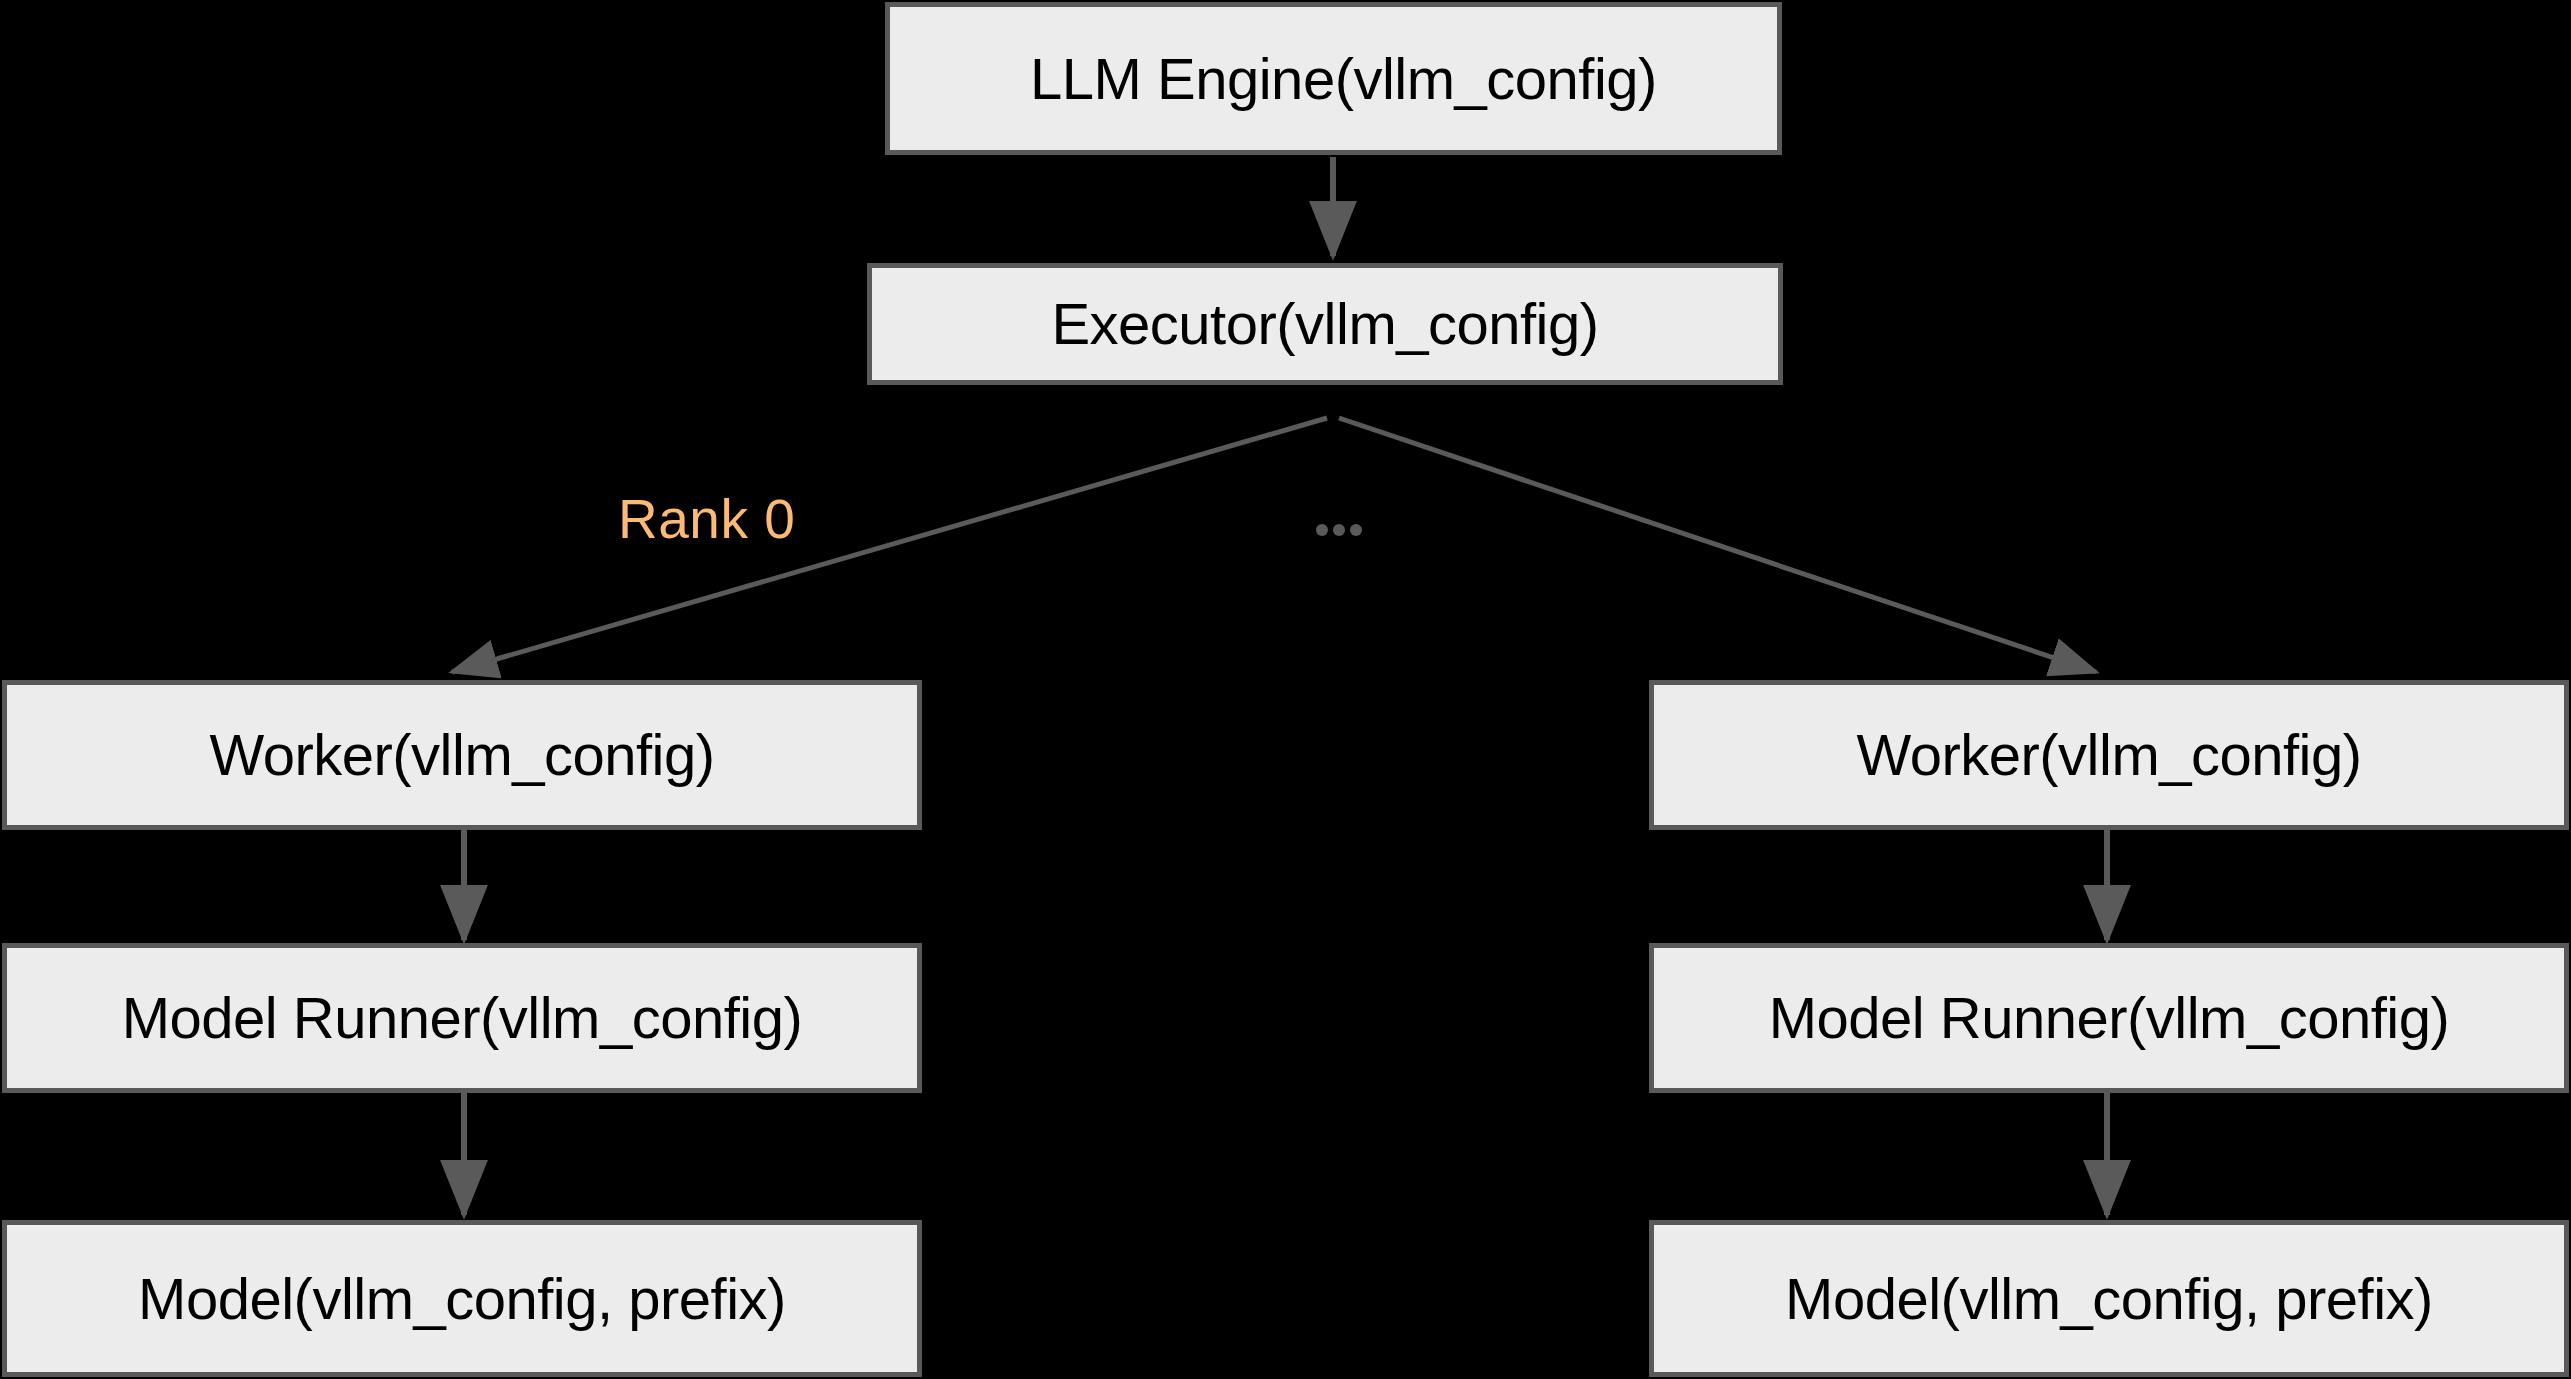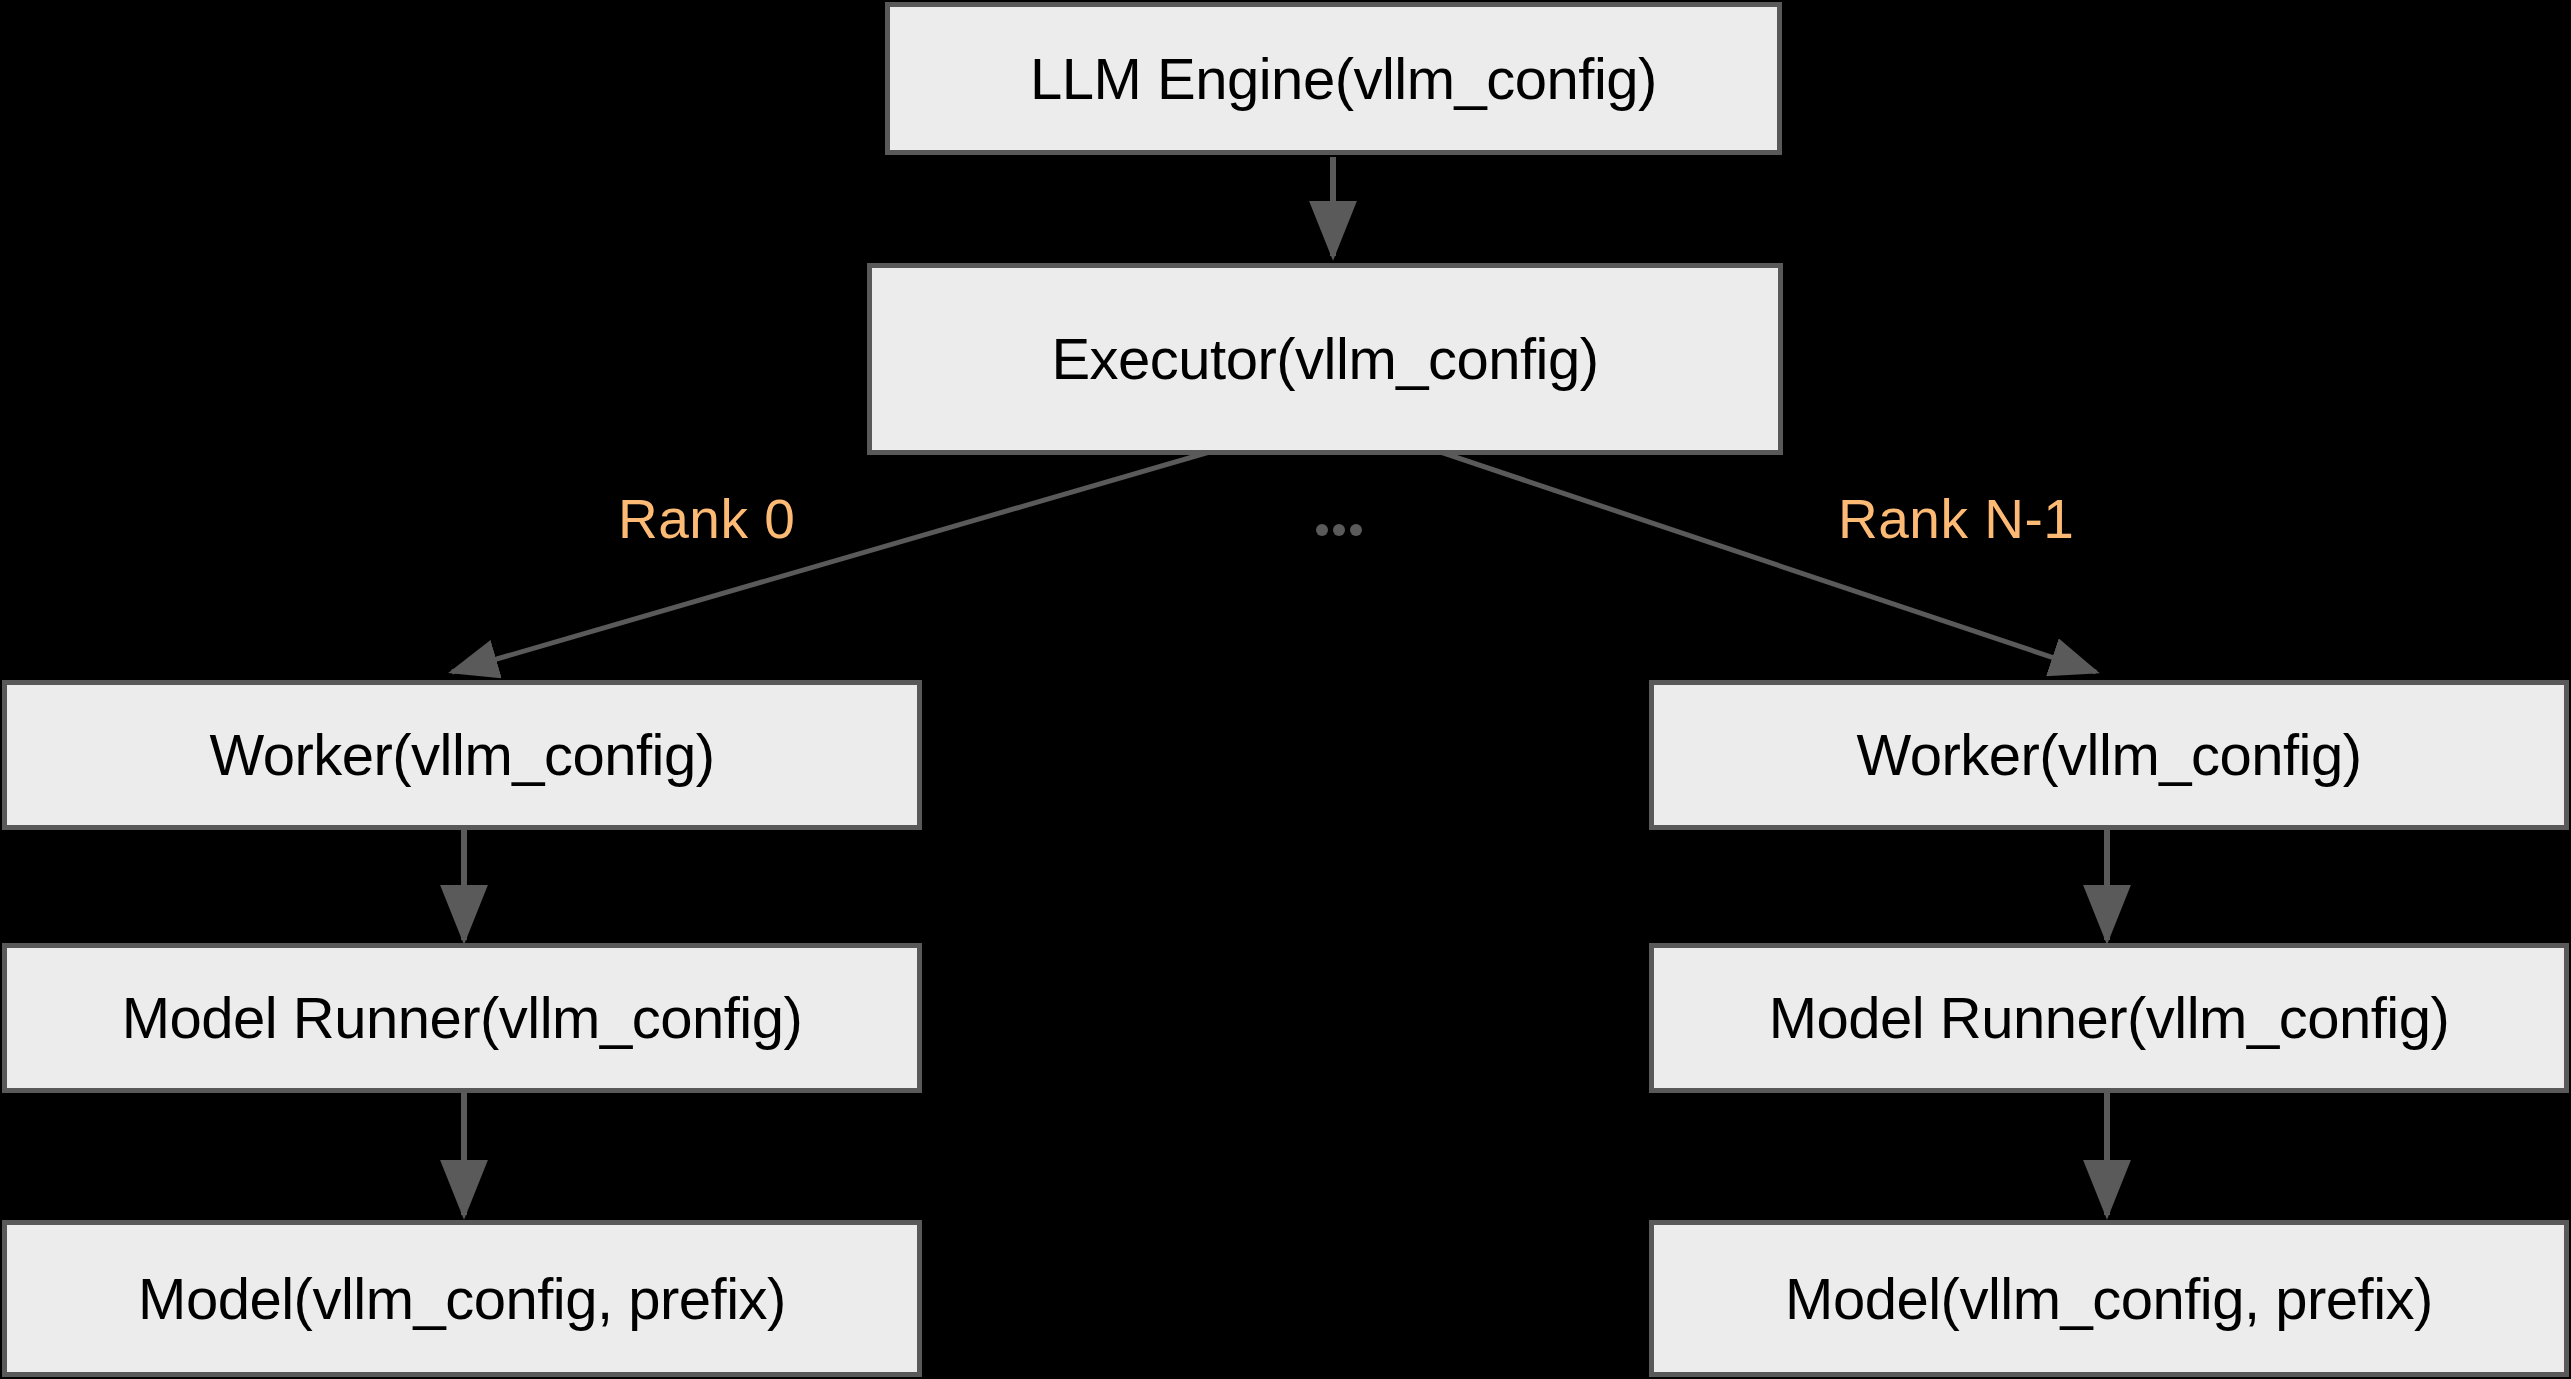--- a/index.html
+++ b/index.html
@@ -88,33 +88,32 @@
 
     <line x1="2107" y1="830" x2="2107" y2="940" stroke="#5A5A5A" stroke-width="6" marker-end="url(#arrowhead)"></line>
 
     <line x1="2107" y1="1092" x2="2107" y2="1215" stroke="#5A5A5A" stroke-width="6" marker-end="url(#arrowhead)"></line>
   </svg>
 
   <div class="node" style="left:885px; top:2px; width:897px; height:153px;padding-left:20px;">
     <span>LLM Engine(vllm_config)</span>
   </div>
 
-  <div class="node" style="left:867px; top:263px; width:916px; height:192px;">
+  <div class="node" style="left:867px; top:263px; width:916px; height:122px;">
     <span>Executor(vllm_config)</span>
   </div>
 
   <div class="edge-label" style="left:618px; top:487px;">Rank 0</div>
 
   <div class="dots" style="left:1316px; top:524px;" title="...">
     <span></span>
     <span></span>
     <span></span>
   </div>
 
-  <div class="edge-label" style="left:1838px; top:487px;">Rank N-1</div>
 
   <div class="node" style="left:2px; top:680px; width:920px; height:150px;">
     <span>Worker(vllm_config)</span>
   </div>
 
   <div class="node" style="left:2px; top:943px; width:920px; height:150px;">
     <span>Model Runner(vllm_config)</span>
   </div>
 
   <div class="node" style="left:2px; top:1220px; width:920px; height:157px;">

